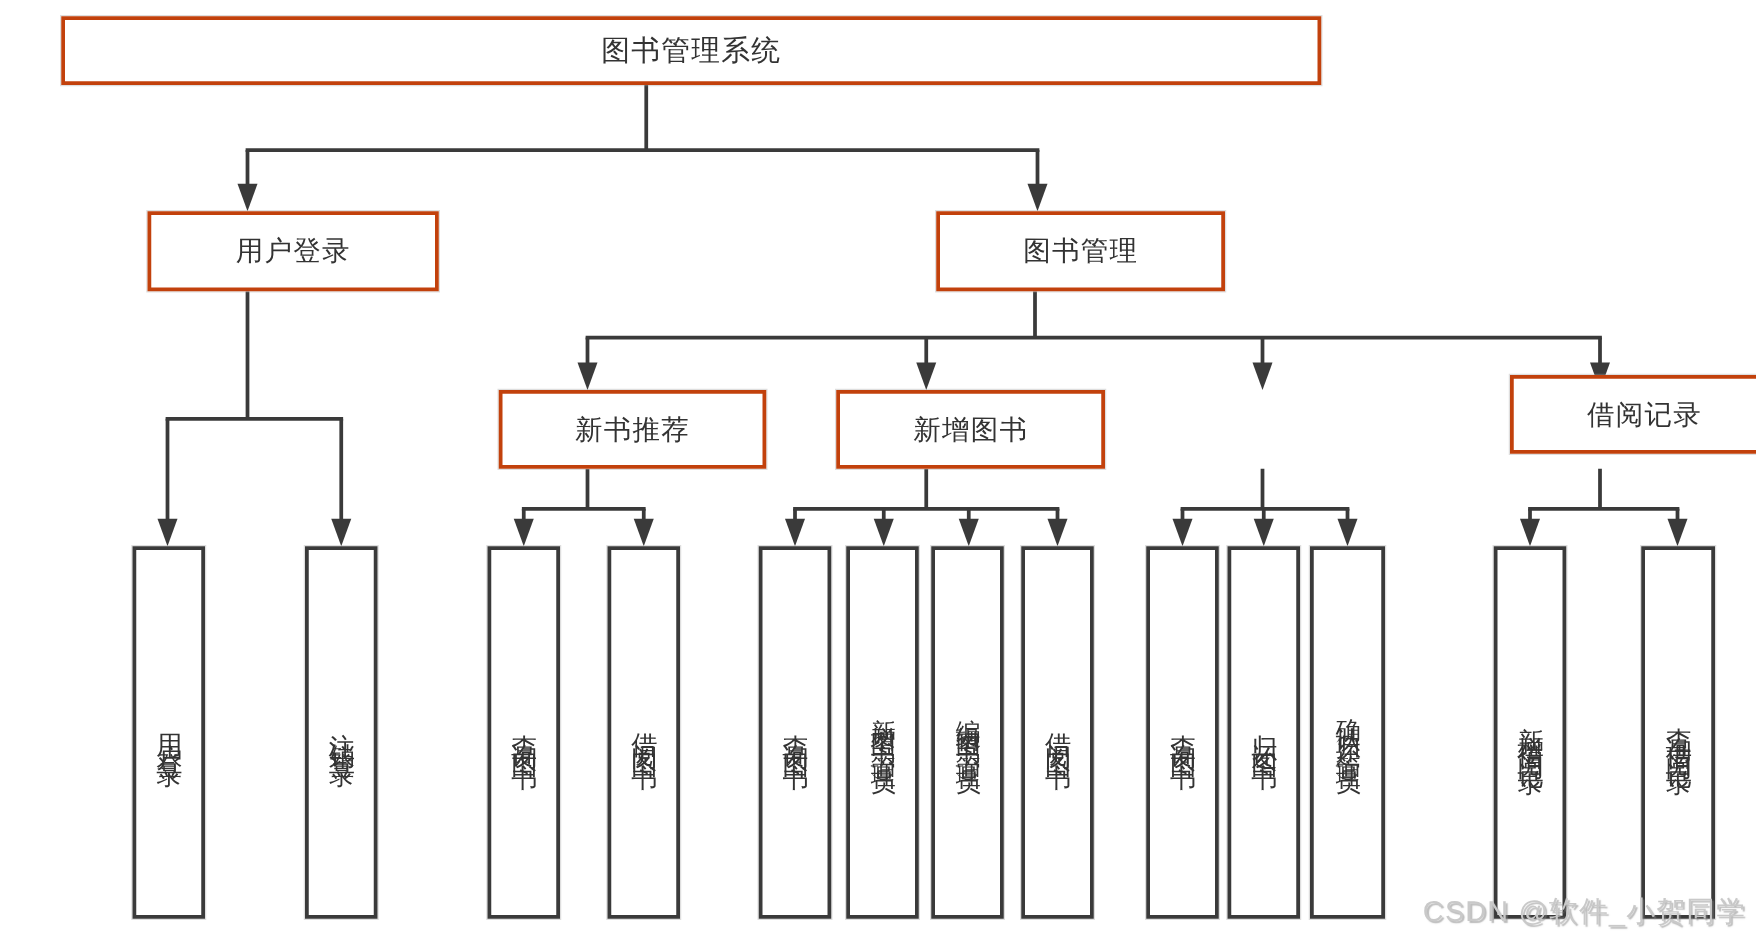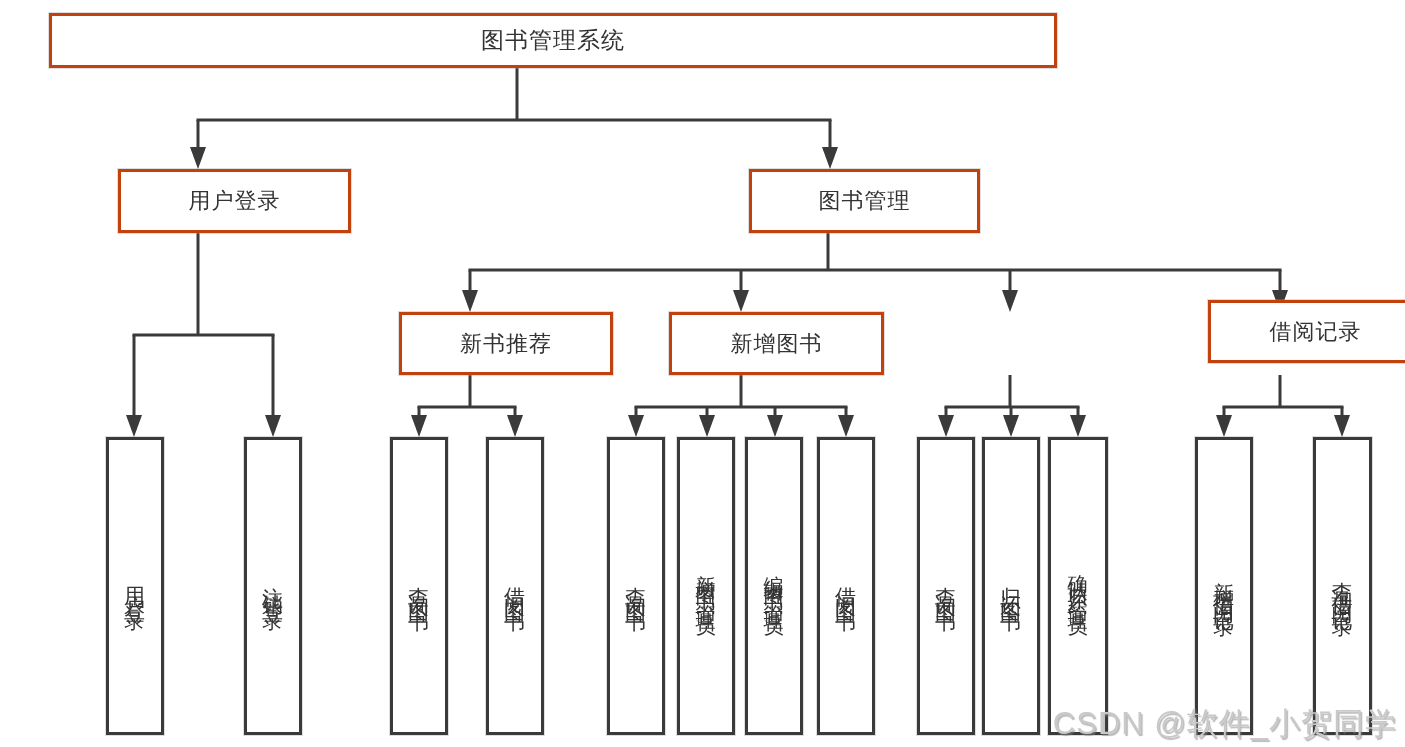--- a/index.html
+++ b/index.html
@@ -63,21 +63,21 @@
     font-size: 21px;
     letter-spacing: 8px;
     line-height: 1;
     color: #333333;
     white-space: nowrap;
   }
   .watermark {
     position: absolute;
     right: 8px;
     bottom: 2px;
-    font-size: 31px;
+    font-size: 23px;
     color: #c9c9c9;
     text-shadow: 1.5px 1.5px 1px rgba(130,130,130,0.55);
     letter-spacing: 1px;
   }
 </style>
 </head>
 <body>
 
 <div class="stage">
 

